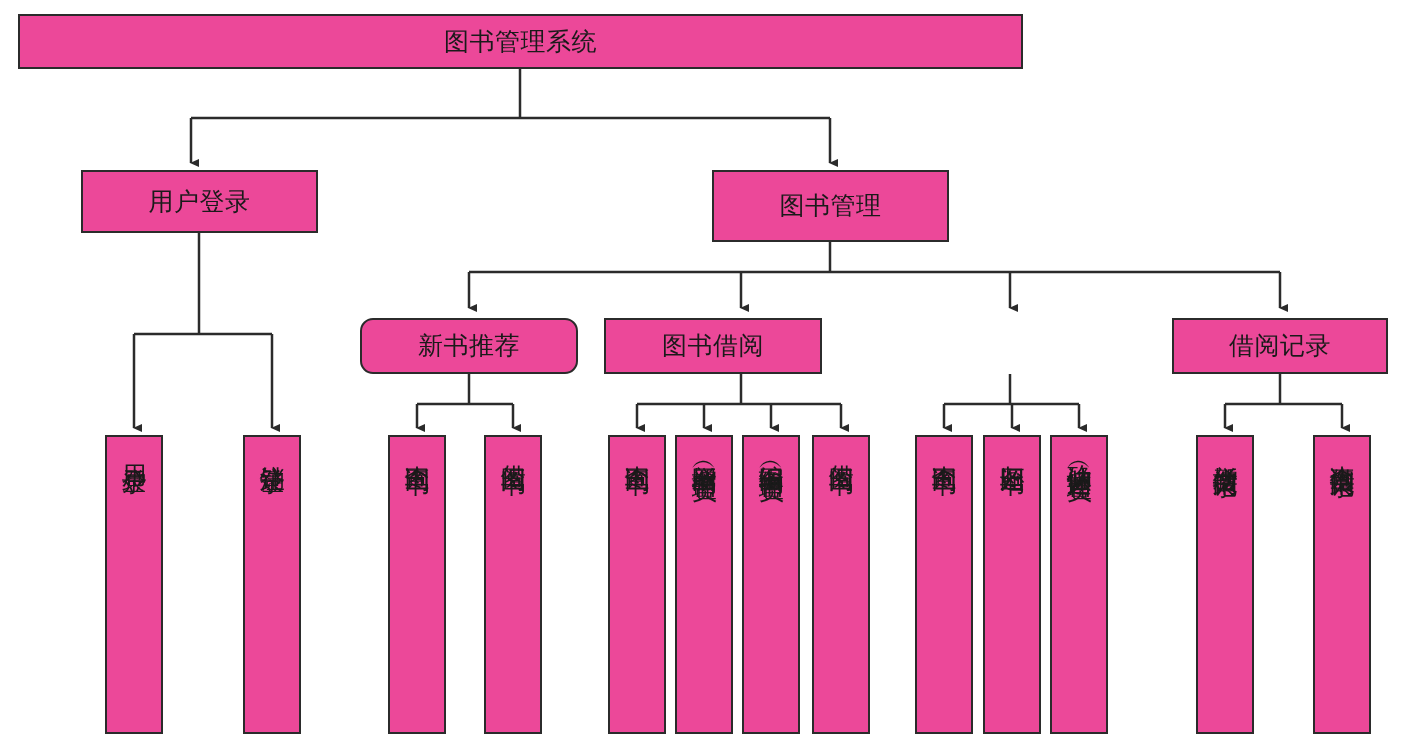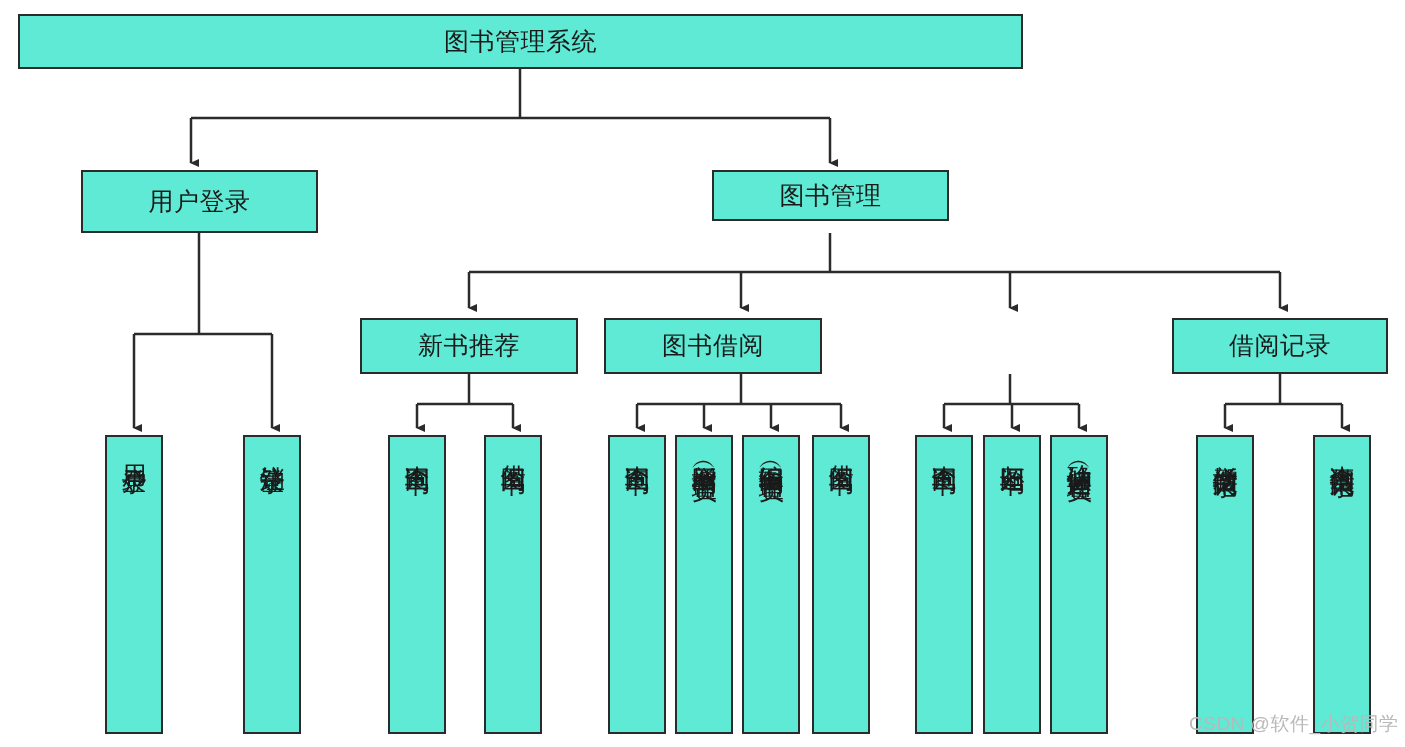--- a/index.html
+++ b/index.html
@@ -21,21 +21,21 @@
     position: absolute;
     left: 0;
     top: 0;
     width: 1405px;
     height: 747px;
     pointer-events: none;
   }
   .node {
     position: absolute;
     box-sizing: border-box;
-    background: #5eead4;
+    background: #ec4899;
     border: 2.5px solid #2b2b2b;
     display: flex;
     align-items: center;
     justify-content: center;
     color: #1a1a1a;
   }
   .node.horiz {
     font-size: 25px;
     letter-spacing: 0.5px;
     line-height: 1.1;
@@ -122,25 +122,25 @@
     </g>
   </svg>
 
   <div class="node root horiz" style="left:18px; top:14px; width:1005px; height:55px;">
     <span>图书管理系统</span>
   </div>
 
   <div class="node horiz" style="left:81px; top:170px; width:237px; height:63px;">
     <span>用户登录</span>
   </div>
-  <div class="node horiz" style="left:712px; top:170px; width:237px; height:51px;">
+  <div class="node horiz" style="left:712px; top:170px; width:237px; height:72px;">
     <span>图书管理</span>
   </div>
 
-  <div class="node horiz" style="left:360px; top:318px; width:218px; height:56px;">
+  <div class="node horiz" style="left:360px; top:318px; width:218px; height:56px;border-radius:13px;">
     <span>新书推荐</span>
   </div>
   <div class="node horiz" style="left:604px; top:318px; width:218px; height:56px;">
     <span>图书借阅</span>
   </div>
   <div class="node horiz" style="left:1172px; top:318px; width:216px; height:56px;">
     <span>借阅记录</span>
   </div>
 
   <div class="node vert" style="left:105px; top:435px; width:58px; height:299px;">
@@ -180,14 +180,13 @@
     <span class="vlabel">确认归还（管理员）</span>
   </div>
 
   <div class="node vert" style="left:1196px; top:435px; width:58px; height:299px;">
     <span class="vlabel">新增借阅记录</span>
   </div>
   <div class="node vert" style="left:1313px; top:435px; width:58px; height:299px;">
     <span class="vlabel">查询借阅记录</span>
   </div>
 
-  <div class="watermark">CSDN @软件_小贺同学</div>
 </div>
 
 </body></html>

